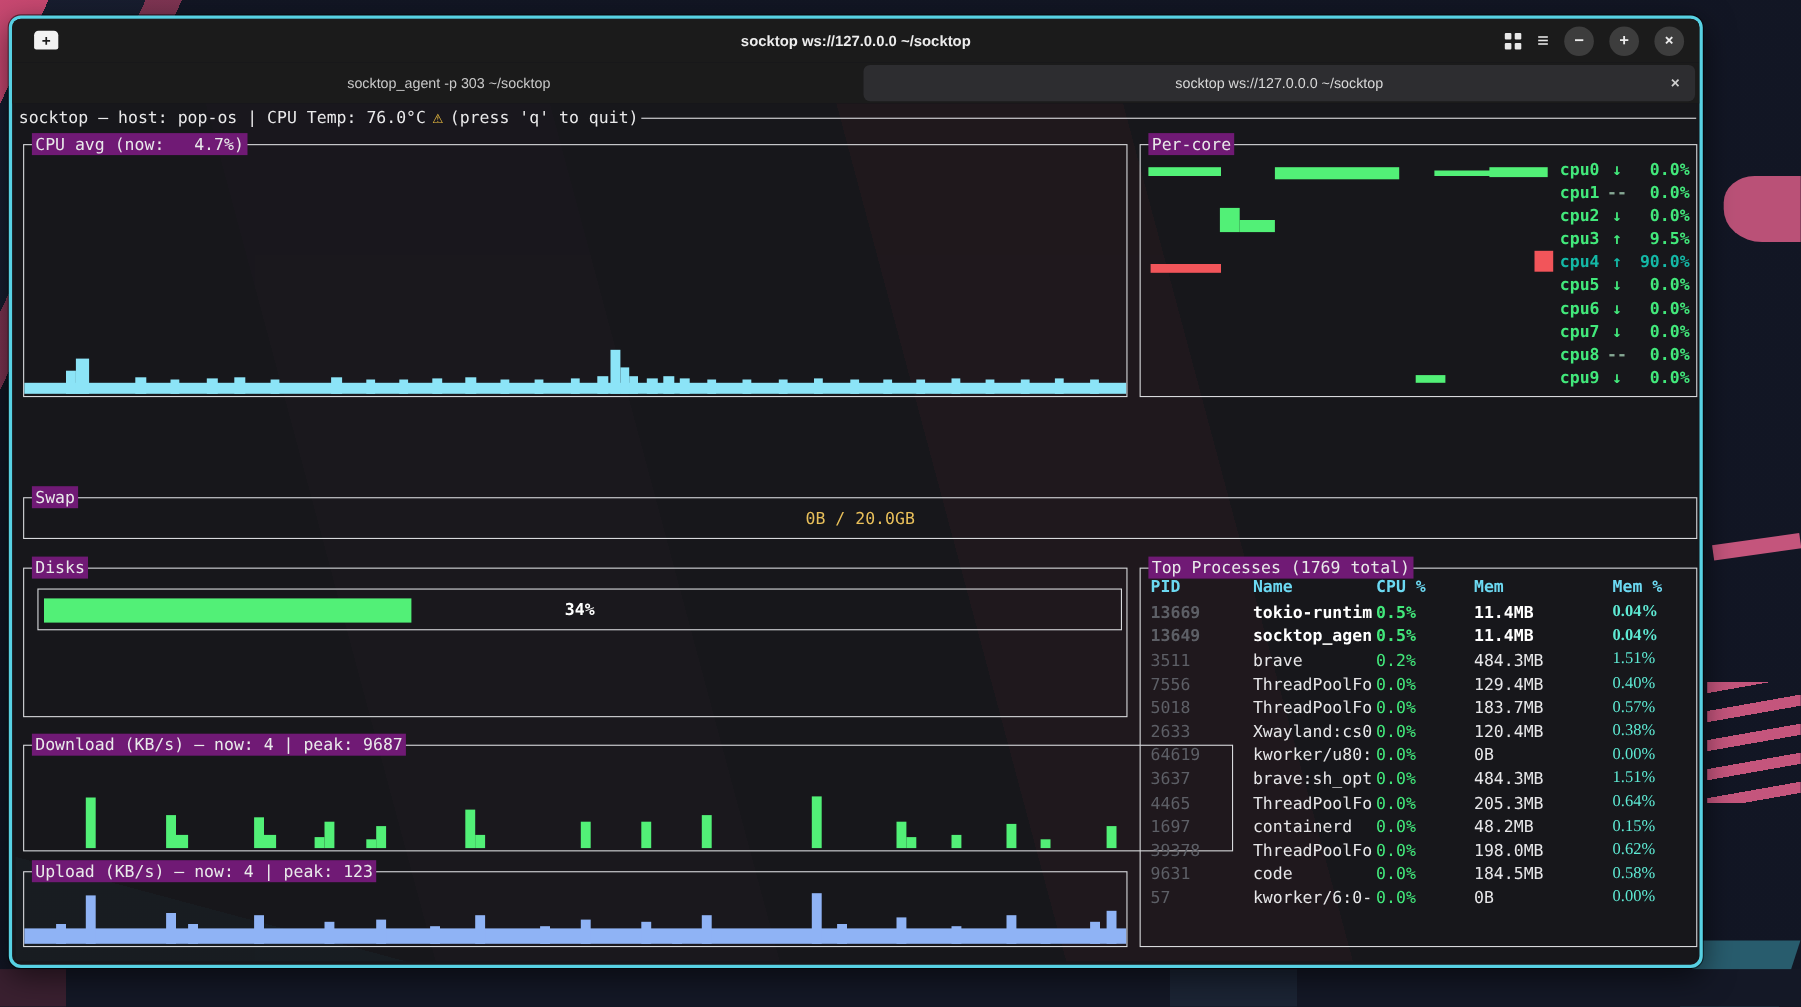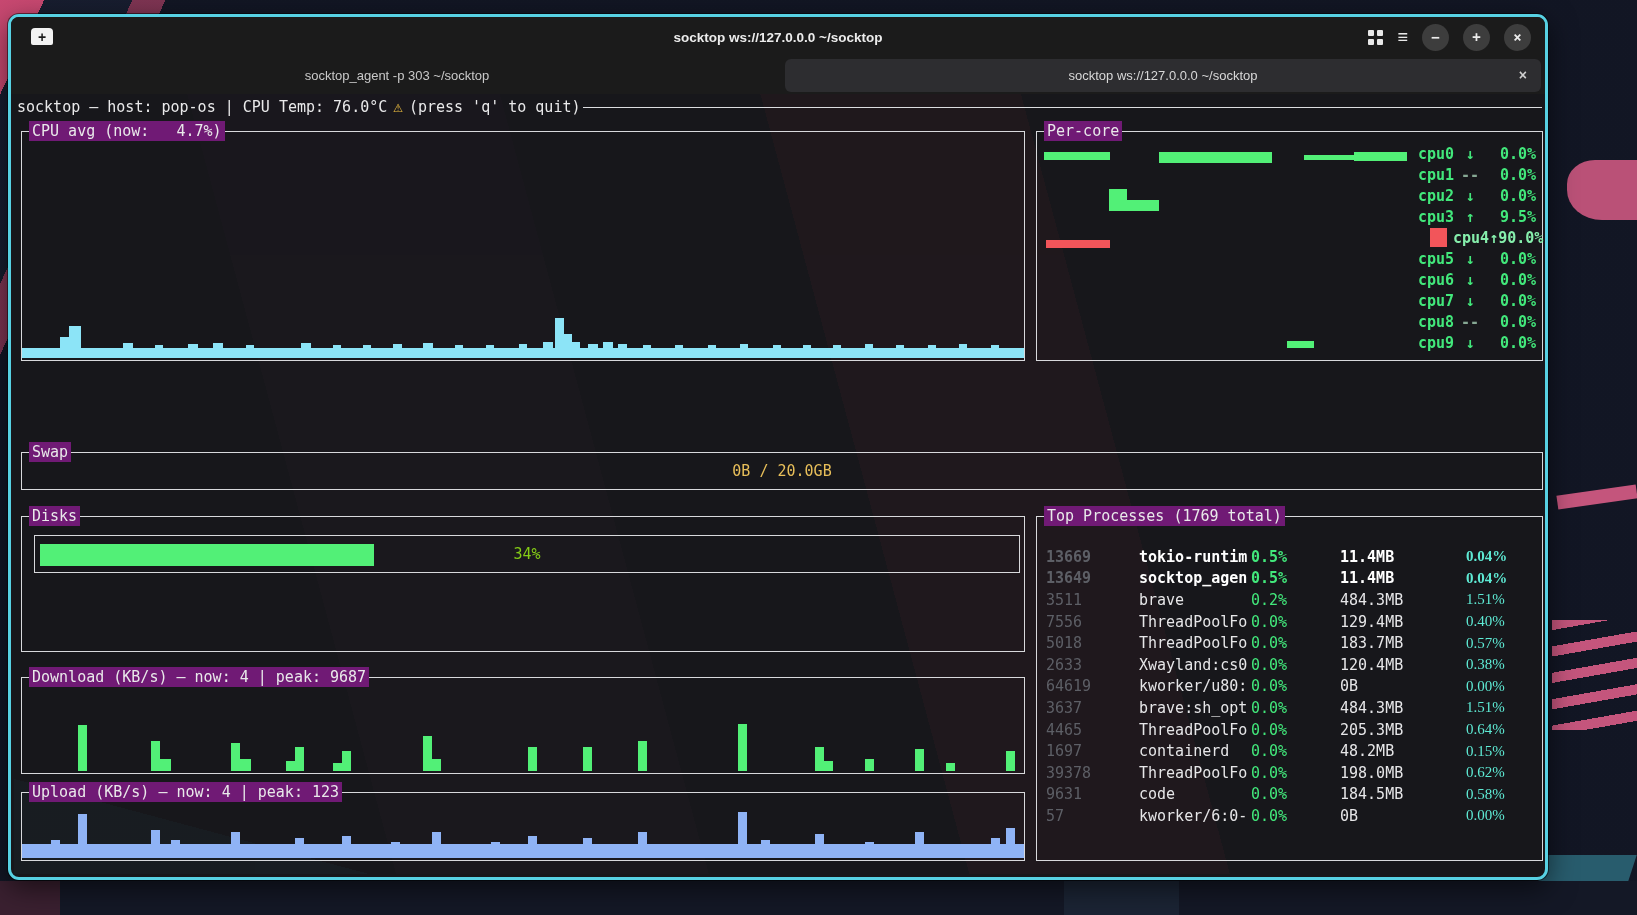--- a/index.html
+++ b/index.html
@@ -22,21 +22,21 @@
     border-radius:4px 4px 2px 2px;display:flex;align-items:center;justify-content:center;cursor:pointer;}
   .newtab-btn span{color:#1b1b1b;font-weight:bold;font-size:14px;line-height:14px;}
   .tb-icons{position:absolute;right:14px;top:0;height:40px;display:flex;align-items:center;gap:14px;}
   .grid-icon{width:15px;height:15px;display:grid;grid-template-columns:6px 6px;grid-template-rows:6px 6px;gap:3px;cursor:pointer;}
   .grid-icon i{background:#e8e8e8;border-radius:1px;}
   .menu-icon{color:#e8e8e8;font-size:18px;font-weight:bold;cursor:pointer;line-height:18px;}
   .circ{width:27px;height:27px;border-radius:50%;background:#3d3d3d;color:#ececec;display:flex;align-items:center;
     justify-content:center;font-size:14px;font-weight:bold;cursor:pointer;font-family:"DejaVu Sans Mono",monospace;}
   
   .tabbar{position:absolute;left:0;top:40px;right:0;height:37px;background:#1b1b1b;font-family:"Liberation Sans",sans-serif;}
-  .tab-left{position:absolute;left:1px;top:0;width:770px;height:37px;display:flex;align-items:center;justify-content:center;
+  .tab-left{position:absolute;left:12px;top:0;width:770px;height:37px;display:flex;align-items:center;justify-content:center;
     color:#c9c9c9;font-size:13px;cursor:pointer;}
   .tab-active{position:absolute;left:774px;top:2px;right:4px;height:33px;background:#2d2d30;border-radius:6px;
     display:flex;align-items:center;justify-content:center;color:#d8d8d8;font-size:13px;cursor:pointer;}
   .tab-close{position:absolute;right:14px;top:8px;color:#cfcfcf;font-size:14px;font-weight:bold;cursor:pointer;}
   
   .terminal{position:absolute;left:3px;top:77px;right:3px;bottom:3px;background:#17171b;color:#e9e9ea;
     font-size:15px;}
   .terminal::before{content:"";position:absolute;inset:0;pointer-events:none;opacity:.10;
     background:
       linear-gradient(75deg, transparent 55%, rgba(120,40,50,.8) 55% 70%, transparent 70%),
@@ -45,34 +45,34 @@
   .hdr{position:absolute;left:3px;top:3px;right:0;display:flex;align-items:center;white-space:pre;}
   .hdr .warn{color:#f0c040;margin:0 6px;font-size:16px;}
   .hdr .hline{flex:1;border-top:1px solid #dcdde0;margin:1px 0 0 2px;}
   .panel{position:absolute;border:1px solid #d8d9dc;box-sizing:border-box;}
   .plabel{position:absolute;top:-11px;left:7px;background:#701a75;padding:0 3px;white-space:pre;color:#e9e9ea;line-height:20px;}
   .chart{position:absolute;inset:0;overflow:hidden;}
   .bar{position:absolute;}
   .ctr-text{position:absolute;left:0;right:0;top:0;bottom:0;display:flex;align-items:center;justify-content:center;white-space:pre;}
   .mem-text{color:#bf93f2;}
   .swap-text{color:#e8bf5a;}
-  .pct-green{color:#84cc16;}
+  .pct-green{color:#ffffff;font-weight:bold;}
   
   .disk-icon{display:inline-block;width:16px;height:12px;background:#454b54;border:1px solid #a8adb5;border-radius:2px;
     vertical-align:-1px;margin-right:7px;position:relative;}
   .disk-icon::after{content:"";position:absolute;left:2px;right:2px;bottom:2px;height:2px;background:#c9cdd3;}
   .bolt-icon{color:#f0c040;margin-right:6px;}
   
   .core-rows{position:absolute;right:6px;top:11px;width:118px;}
   .crow{position:relative;display:flex;height:21px;align-items:center;color:#42e87b;font-weight:bold;white-space:pre;}
   .crow .cname{width:40px;}
   .crow .ctrend{width:24px;text-align:center;}
   .crow .cval{width:54px;text-align:right;}
   .crow.dim .ctrend{color:#86a894;}
-  .crow.hot{color:#86efac;margin-left:35px;}
+  .crow.hot{color:#14b8a6;}
   .crow .marker{position:absolute;left:-23px;top:1px;width:17px;height:19px;background:#f2555a;}
   
   .proc-head,.prow{display:flex;align-items:center;white-space:pre;}
   .proc-head{position:absolute;left:9px;top:7px;right:4px;color:#6cd9f2;font-weight:bold;}
   .proc-rows{position:absolute;left:9px;top:29px;right:4px;}
   .prow{height:21.6px;}
   .c1{width:93px;} .c2{width:112px;} .c3{width:89px;} .c4{width:126px;} .c5{flex:1;}
   .prow .c1{color:#5d5f66;} .prow .c2{color:#e6e6e8;} .prow .c3{color:#42e87b;}
   .prow .c4{color:#e6e6e8;} .prow .c5{color:#5eead4;font-family:Liberation Serif, serif;}
   .prow.bold{font-weight:bold;} .prow.bold .c2,.prow.bold .c4{color:#ffffff;}
@@ -202,21 +202,21 @@
     <div class="panel" style="left:7px;top:422px;width:1004px;height:136px;">
       <span class="plabel">Disks</span>
       <div class="panel" style="left:12px;top:18px;width:986px;height:38px;">
         <div class="chart">
             <div class="bar" style="left: 5px; width: 334px; top: 8px; height: 22px; background: rgb(82, 240, 119);"></div>
           </div>
         <div class="ctr-text pct-green">34%</div>
       </div>
     </div>
 
-    <div class="panel" style="left:7px;top:583px;width:1004px;height:97px;">
+    <div class="panel" style="left:7px;top:583px;width:1100px;height:97px;">
       <span class="plabel">Download (KB/s) — now: 4 | peak: 9687</span>
       <div class="chart">
           <div class="bar" style="left: 56px; width: 9px; height: 46px; bottom: 2px; background: rgb(82, 240, 119);"></div>
           <div class="bar" style="left: 129px; width: 9px; height: 30px; bottom: 2px; background: rgb(82, 240, 119);"></div>
           <div class="bar" style="left: 138px; width: 11px; height: 12px; bottom: 2px; background: rgb(82, 240, 119);"></div>
           <div class="bar" style="left: 209px; width: 9px; height: 28px; bottom: 2px; background: rgb(82, 240, 119);"></div>
           <div class="bar" style="left: 218px; width: 11px; height: 12px; bottom: 2px; background: rgb(82, 240, 119);"></div>
           <div class="bar" style="left: 264px; width: 9px; height: 10px; bottom: 2px; background: rgb(82, 240, 119);"></div>
           <div class="bar" style="left: 273px; width: 9px; height: 24px; bottom: 2px; background: rgb(82, 240, 119);"></div>
           <div class="bar" style="left: 311px; width: 9px; height: 8px; bottom: 2px; background: rgb(82, 240, 119);"></div>
@@ -260,20 +260,27 @@
           <div class="bar" style="left: 843px; width: 9px; height: 16px; bottom: 2px; background: rgb(143, 179, 245);"></div>
           <div class="bar" style="left: 893px; width: 9px; height: 26px; bottom: 2px; background: rgb(143, 179, 245);"></div>
           <div class="bar" style="left: 924px; width: 9px; height: 12px; bottom: 2px; background: rgb(143, 179, 245);"></div>
           <div class="bar" style="left: 969px; width: 9px; height: 20px; bottom: 2px; background: rgb(143, 179, 245);"></div>
           <div class="bar" style="left: 984px; width: 9px; height: 30px; bottom: 2px; background: rgb(143, 179, 245);"></div>
         </div>
     </div>
 
     <div class="panel" style="left:1022px;top:422px;width:507px;height:345px;">
       <span class="plabel">Top Processes (1769 total)</span>
+      <div class="proc-head">
+        <span class="c1">PID</span>
+        <span class="c2">Name</span>
+        <span class="c3">CPU %</span>
+        <span class="c4">Mem</span>
+        <span class="c5">Mem %</span>
+      </div>
       <div class="proc-rows">
         <div class="prow bold"><span class="c1">13669</span><span class="c2">tokio-runtim</span><span class="c3">0.5%</span><span class="c4">11.4MB</span><span class="c5">0.04%</span></div>
         <div class="prow bold"><span class="c1">13649</span><span class="c2">socktop_agen</span><span class="c3">0.5%</span><span class="c4">11.4MB</span><span class="c5">0.04%</span></div>
         <div class="prow"><span class="c1">3511</span><span class="c2">brave</span><span class="c3">0.2%</span><span class="c4">484.3MB</span><span class="c5">1.51%</span></div>
         <div class="prow"><span class="c1">7556</span><span class="c2">ThreadPoolFo</span><span class="c3">0.0%</span><span class="c4">129.4MB</span><span class="c5">0.40%</span></div>
         <div class="prow"><span class="c1">5018</span><span class="c2">ThreadPoolFo</span><span class="c3">0.0%</span><span class="c4">183.7MB</span><span class="c5">0.57%</span></div>
         <div class="prow"><span class="c1">2633</span><span class="c2">Xwayland:cs0</span><span class="c3">0.0%</span><span class="c4">120.4MB</span><span class="c5">0.38%</span></div>
         <div class="prow"><span class="c1">64619</span><span class="c2">kworker/u80:</span><span class="c3">0.0%</span><span class="c4">0B</span><span class="c5">0.00%</span></div>
         <div class="prow"><span class="c1">3637</span><span class="c2">brave:sh_opt</span><span class="c3">0.0%</span><span class="c4">484.3MB</span><span class="c5">1.51%</span></div>
         <div class="prow"><span class="c1">4465</span><span class="c2">ThreadPoolFo</span><span class="c3">0.0%</span><span class="c4">205.3MB</span><span class="c5">0.64%</span></div>

